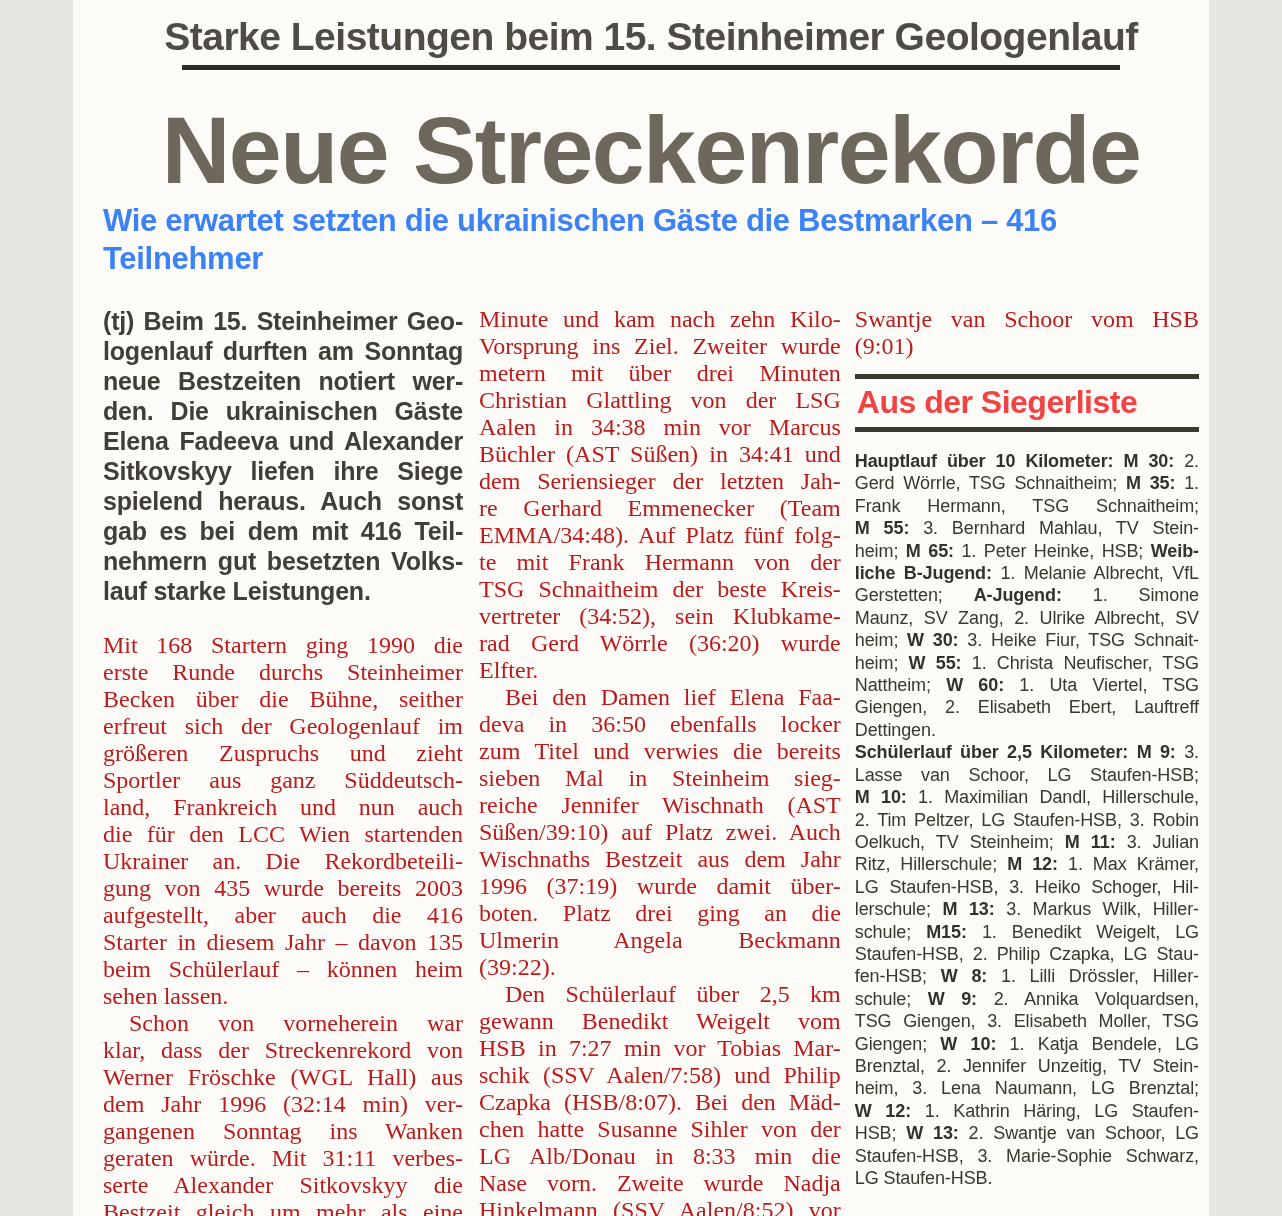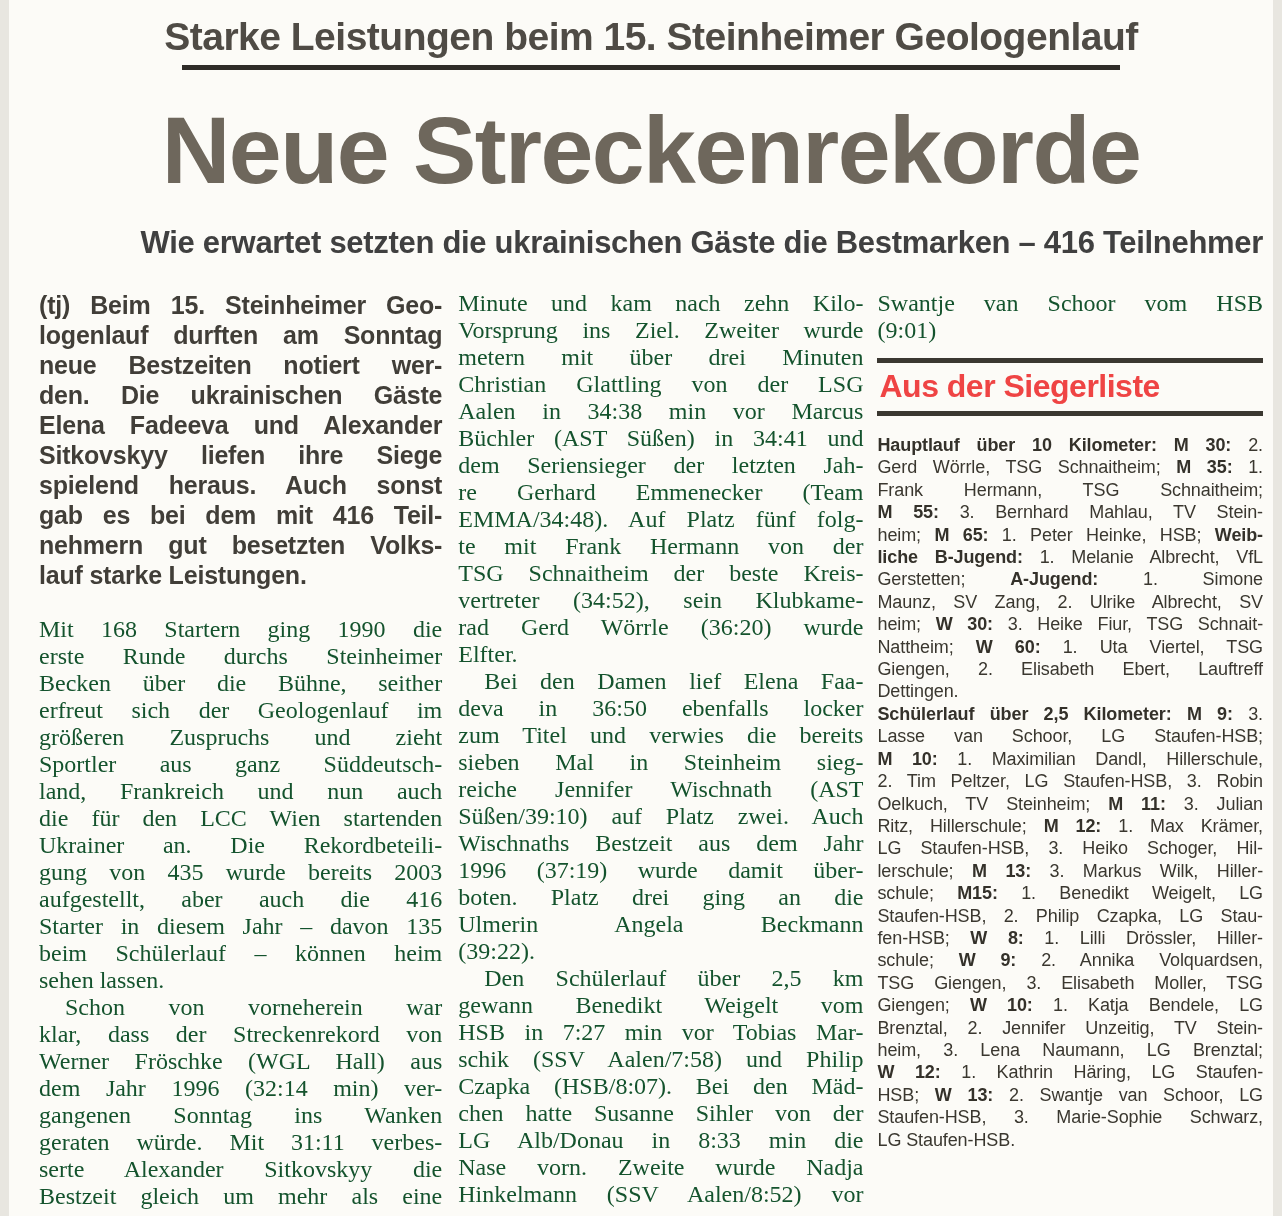--- a/index.html
+++ b/index.html
@@ -1,18 +1,18 @@
 <!DOCTYPE html>
 <html lang="de"><head>
 <meta charset="utf-8">
 <style>
   html,body{margin:0;padding:0;background:#e8e6e0;}
   .page{
     position:relative;
-    width:1264px;height:1216px;
+    width:1136px;height:1216px;
     margin:0 auto;
     background:#fcfbf7;
     overflow:hidden;
     box-sizing:border-box;
     padding:14px 10px 0 30px;
   }
   
   .kicker{
     font:700 39px/46px "Liberation Sans", sans-serif;
     color:#4f4b45;
@@ -26,45 +26,44 @@
   }
   .headline{
     font:700 95px/104px "Liberation Sans", sans-serif;
     color:#6e675c;
     text-align:center;
     letter-spacing:-1.5px;
     margin:28px 0 0 0;
   }
   .subheadline{
     font:700 31px/38px "Liberation Sans", sans-serif;
-    color:#404040;
-    text-align:right;
+    color:#3b82f6;
+    text-align:left;
     letter-spacing:-0.3px;
-    margin-top:22px;
   }
   
   .cols{
     display:flex;
     margin-top:28px;
   }
   .col{box-sizing:border-box;}
   .col-left{width:410px;margin-right:16px;}
   .col-mid{width:412px;margin-right:14px;}
   .col-right{width:392px;}
   
   .block{margin:0;}
   .lead{
     font:700 25px/30px "Liberation Sans", sans-serif;
     color:#413e38;
     letter-spacing:-0.2px;
     margin-bottom:26px;
   }
   .serif{
     font:400 24px/27px "Liberation Serif", serif;
-    color:#14532d;
+    color:#b91c1c;
   }
   .list{
     font:400 18px/22.4px "Liberation Sans", sans-serif;
     color:#3a372f;
     letter-spacing:-0.1px;
   }
   .list .b{font-weight:700;color:#34312a;}
   .ln{text-align:justify;text-align-last:justify;}
   .ln.end{text-align-last:left;}
   .indent > .ln:first-child{text-indent:26px;}
@@ -186,20 +185,21 @@
         <div class="block list">
           <div class="ln"><span class="b">Hauptlauf über 10 Kilometer: M 30:</span><span> 2.</span></div>
           <div class="ln"><span>Gerd Wörrle, TSG Schnaitheim; </span><span class="b">M 35:</span><span> 1.</span></div>
           <div class="ln"><span>Frank Hermann, TSG Schnaitheim;</span></div>
           <div class="ln"><span class="b">M 55:</span><span> 3. Bernhard Mahlau, TV Stein-</span></div>
           <div class="ln"><span>heim; </span><span class="b">M 65:</span><span> 1. Peter Heinke, HSB; </span><span class="b">Weib-</span></div>
           <div class="ln"><span class="b">liche B-Jugend:</span><span> 1. Melanie Albrecht, VfL</span></div>
           <div class="ln"><span>Gerstetten; </span><span class="b">A-Jugend:</span><span> 1. Simone</span></div>
           <div class="ln"><span>Maunz, SV Zang, 2. Ulrike Albrecht, SV</span></div>
           <div class="ln"><span>heim; </span><span class="b">W 30:</span><span> 3. Heike Fiur, TSG Schnait-</span></div>
+          <div class="ln"><span>heim; </span><span class="b">W 55:</span><span> 1. Christa Neufischer, TSG</span></div>
           <div class="ln"><span>Nattheim; </span><span class="b">W 60:</span><span> 1. Uta Viertel, TSG</span></div>
           <div class="ln"><span>Giengen, 2. Elisabeth Ebert, Lauftreff</span></div>
           <div class="ln end"><span>Dettingen.</span></div>
         </div>
         <div class="block list">
           <div class="ln"><span class="b">Schülerlauf über 2,5 Kilometer: M 9:</span><span> 3.</span></div>
           <div class="ln"><span>Lasse van Schoor, LG Staufen-HSB;</span></div>
           <div class="ln"><span class="b">M 10:</span><span> 1. Maximilian Dandl, Hillerschule,</span></div>
           <div class="ln"><span>2. Tim Peltzer, LG Staufen-HSB, 3. Robin</span></div>
           <div class="ln"><span>Oelkuch, TV Steinheim; </span><span class="b">M 11:</span><span> 3. Julian</span></div>

